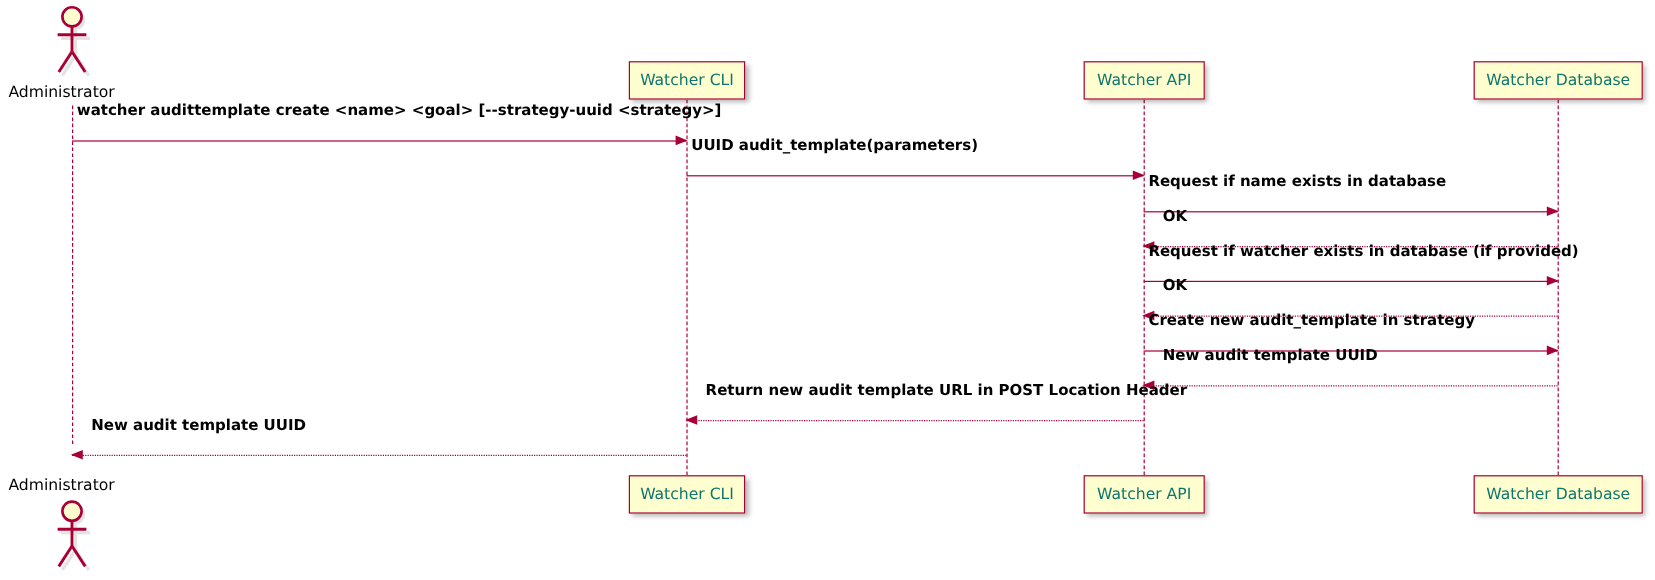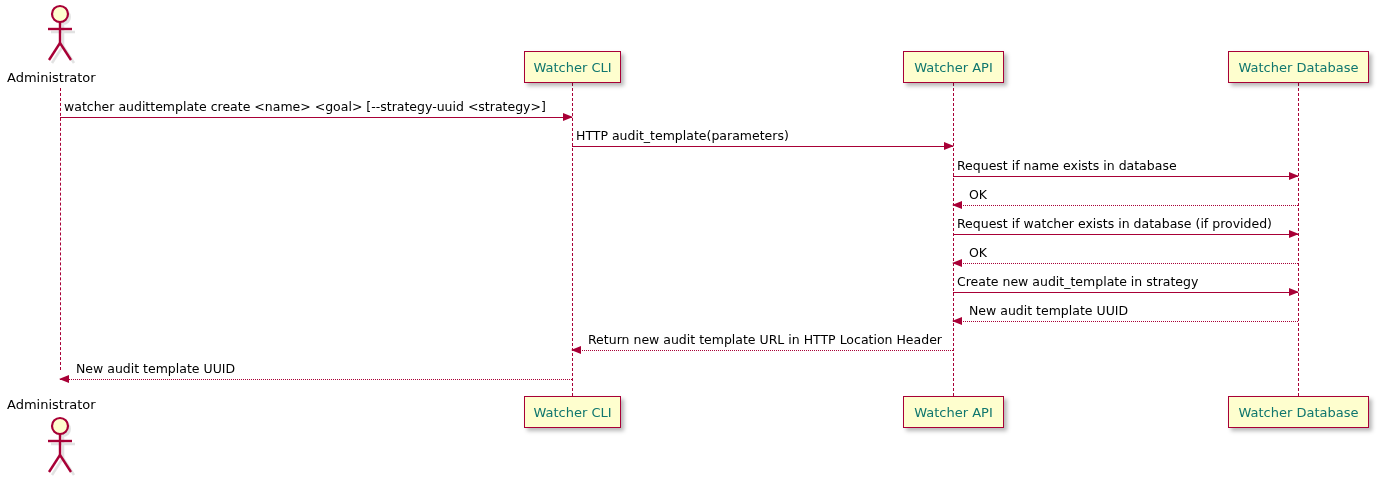--- a/index.html
+++ b/index.html
@@ -77,25 +77,26 @@
   .msg.to-right .head {
     right: -1px;
     border-left: 10px solid #A80036;
   }
   .msg.to-left .head {
     left: -1px;
     border-right: 10px solid #A80036;
   }
   .msg .label {
     position: absolute;
-    bottom: 4px;
+    bottom: 19px;
     font-size: 12.5px;
     color: #000000;
     white-space: nowrap;
     line-height: 1;
+    font-weight: bold;
   }
   .msg.to-right .label { left: 4px; }
   .msg.to-left  .label { left: 16px; }
 </style>
 </head>
 <body>
 
 <div id="diagram">
 
   <div class="lifeline" style="left:60px; top:88px; height:282px;"></div>
@@ -131,21 +132,21 @@
 
   <div class="msg to-right" style="left:60px; top:117px; width:512px;">
     <div class="line"></div>
     <div class="head"></div>
     <div class="label">watcher audittemplate create &lt;name&gt; &lt;goal&gt; [--strategy-uuid &lt;strategy&gt;]</div>
   </div>
 
   <div class="msg to-right" style="left:572px; top:146px; width:381px;">
     <div class="line"></div>
     <div class="head"></div>
-    <div class="label">HTTP audit_template(parameters)</div>
+    <div class="label">UUID audit_template(parameters)</div>
   </div>
 
   <div class="msg to-right" style="left:953px; top:176px; width:345px;">
     <div class="line"></div>
     <div class="head"></div>
     <div class="label">Request if name exists in database</div>
   </div>
 
   <div class="msg to-left dotted" style="left:953px; top:205px; width:345px;">
     <div class="line"></div>
@@ -173,21 +174,21 @@
 
   <div class="msg to-left dotted" style="left:953px; top:321px; width:345px;">
     <div class="line"></div>
     <div class="head"></div>
     <div class="label">New audit template UUID</div>
   </div>
 
   <div class="msg to-left dotted" style="left:572px; top:350px; width:381px;">
     <div class="line"></div>
     <div class="head"></div>
-    <div class="label">Return new audit template URL in HTTP Location Header</div>
+    <div class="label">Return new audit template URL in POST Location Header</div>
   </div>
 
   <div class="msg to-left dotted" style="left:60px; top:379px; width:512px;">
     <div class="line"></div>
     <div class="head"></div>
     <div class="label">New audit template UUID</div>
   </div>
 
   <div class="actor-label" style="left:7px; top:398px;">Administrator</div>
   <div class="actor-shape" style="left:38px; top:414px; width:45px; height:62px;">

